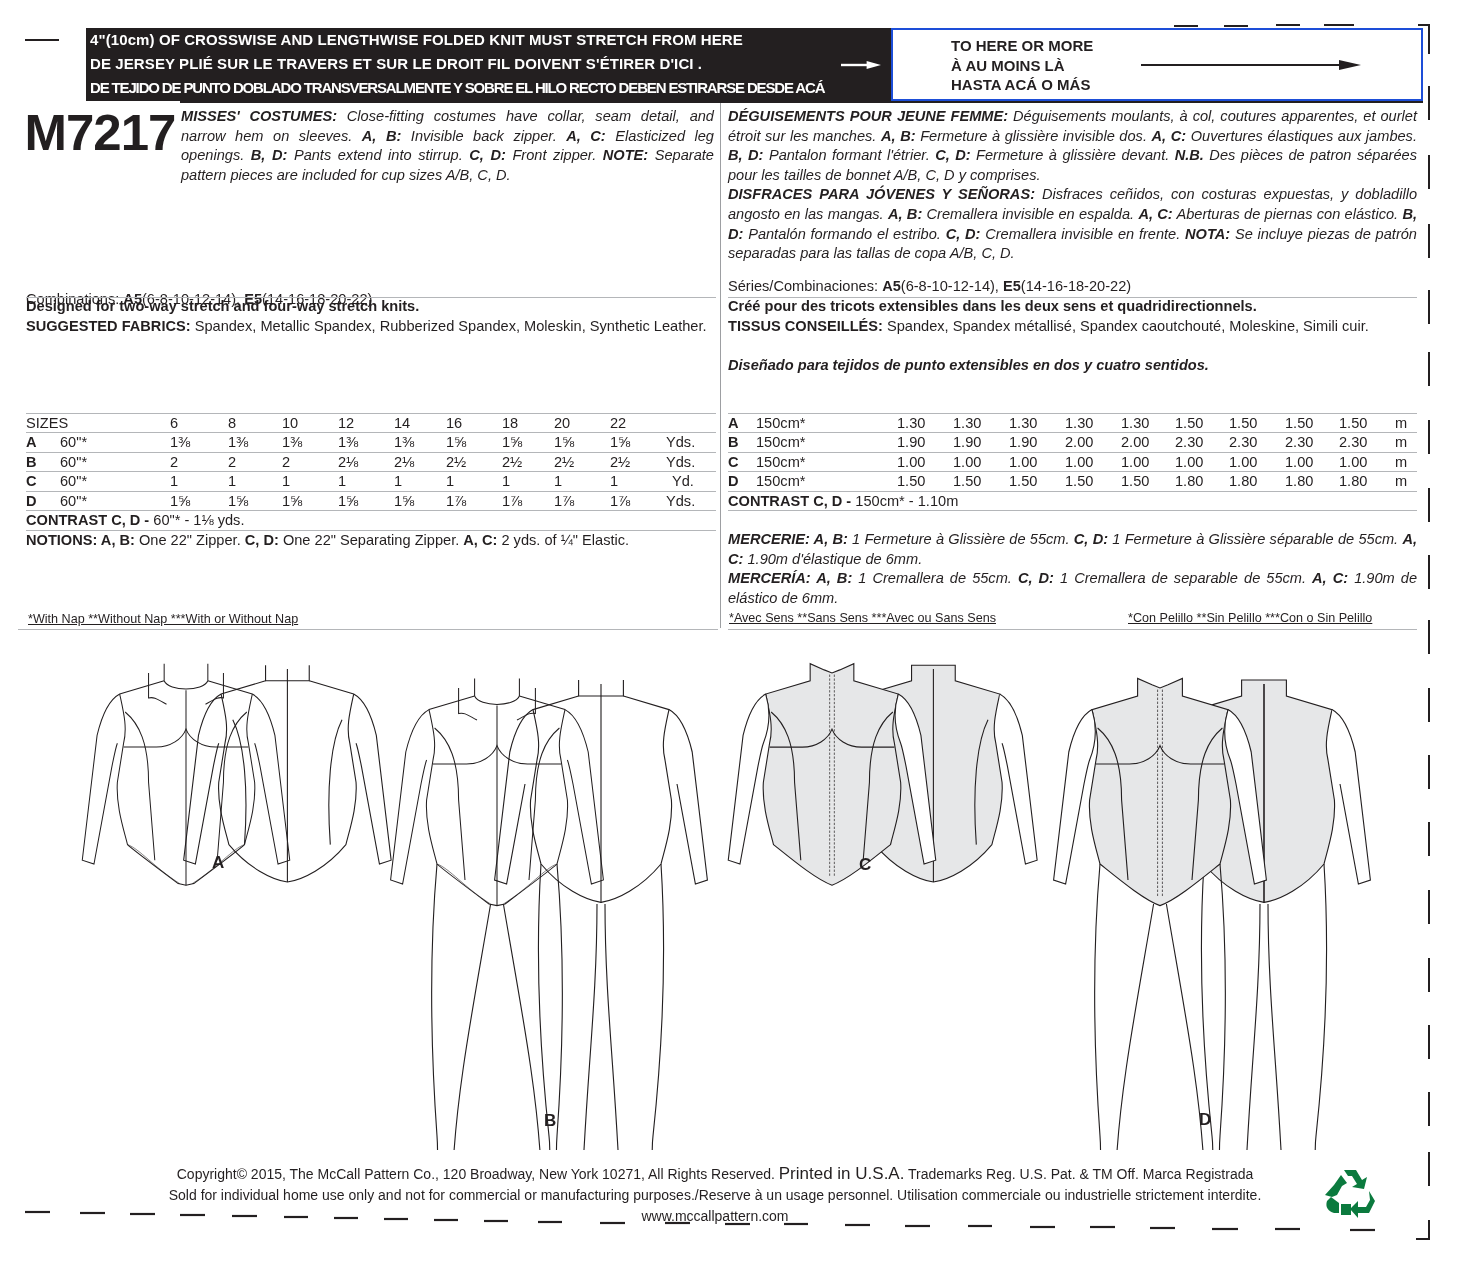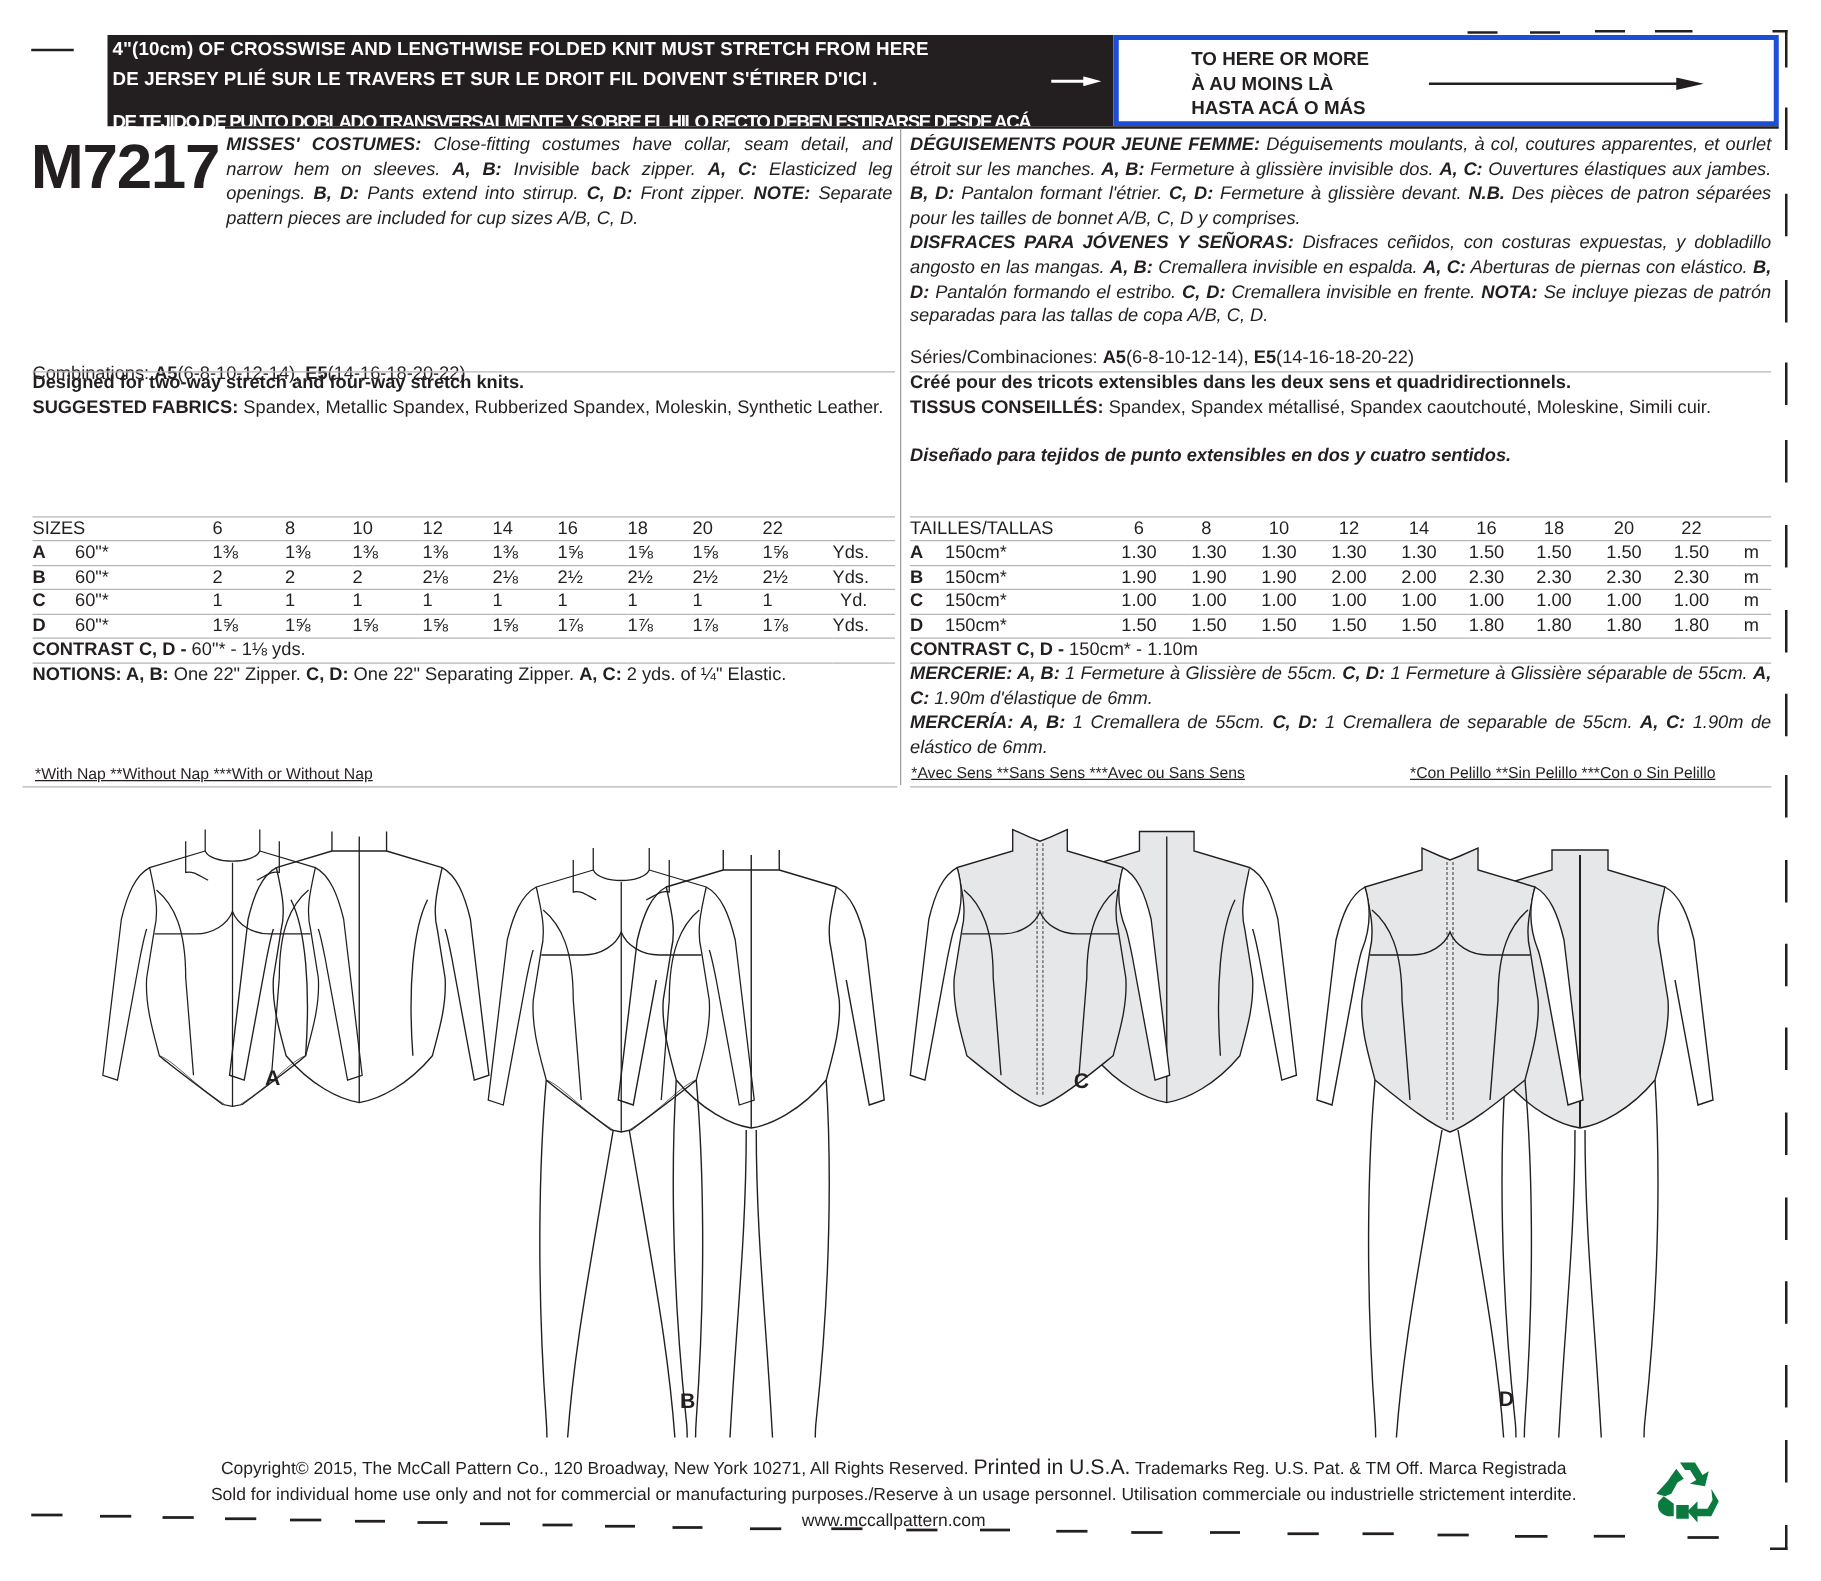--- a/index.html
+++ b/index.html
@@ -6,23 +6,23 @@
   html, body { width: 1457px; height: 1265px; background: #ffffff; overflow: hidden; }
   body { position: relative; font-family: "Liberation Sans", sans-serif; color: #231f20; }
   .abs { position: absolute; }
   .b { font-weight: bold; }
 
   
   .banner-dark { left: 86px; top: 28px; width: 805px; height: 73px; background: #231f20; color: #fff; }
   .banner-dark .line { position: absolute; left: 4px; font-size: 15px; font-weight: bold; white-space: nowrap; letter-spacing: 0.1px; }
   .banner-dark .l1 { top: 3px; }
   .banner-dark .l2 { top: 27px; }
-  .banner-dark .l3 { top: 51px; letter-spacing: -1.15px; font-size: 15px; margin-top: 10px; }
+  .banner-dark .l3 { top: 51px; letter-spacing: -1.15px; font-size: 15px; }
   .banner-dark .arrow { position: absolute; left: 750px; top: 33px; width: 50px; height: 8px; }
-  .banner-light { left: 891px; top: 28px; width: 532px; height: 73px; border: 4px solid #1d4ed8; background: #fff; }
+  .banner-light { left: 891px; top: 28px; width: 532px; height: 73px; border: 2px solid #1d4ed8; background: #fff; }
   .banner-light .line { position: absolute; left: 58px; font-size: 15px; font-weight: bold; white-space: nowrap; }
   .banner-light .l1 { top: 7px; }
   .banner-light .l2 { top: 27px; }
   .banner-light .l3 { top: 46px; }
   .banner-light .arrow { position: absolute; left: 248px; top: 30px; width: 220px; height: 10px; }
   .top-rule { left: 180px; top: 101px; width: 1243px; height: 2px; background: #231f20; }
 
   .big-num { left: 26px; top: 106px; font-size: 50px; font-weight: bold; letter-spacing: -1px; line-height: 54px; transform: scaleX(1.02); }
 
   .para { font-size: 14.6px; line-height: 19.6px; text-align: justify; font-style: italic; }
@@ -273,33 +273,20 @@
       <col style="width:56px">
       <col style="width:56px">
       <col style="width:54px">
       <col style="width:54px">
       <col style="width:56px">
       <col style="width:54px">
       <col style="width:56px">
       <col style="width:22px">
   </colgroup>
   <tbody>
-      <tr class="hdr">
-    <td colspan="2">TAILLES/TALLAS</td>
-    <td style="padding-left:10px;">6</td>
-    <td style="padding-left:8px;">8</td>
-    <td style="padding-left:6px;">10</td>
-    <td style="padding-left:6px;">12</td>
-    <td style="padding-left:6px;">14</td>
-    <td style="padding-left:6px;">16</td>
-    <td style="padding-left:6px;">18</td>
-    <td style="padding-left:6px;">20</td>
-    <td style="padding-left:6px;">22</td>
-    <td></td>
-  </tr>
   <tr>
     <td class="b">A</td>
         <td>150cm*</td>
     <td>1.30</td>
         <td>1.30</td>
         <td>1.30</td>
         <td>1.30</td>
         <td>1.30</td>
         <td>1.50</td>
         <td>1.50</td>

